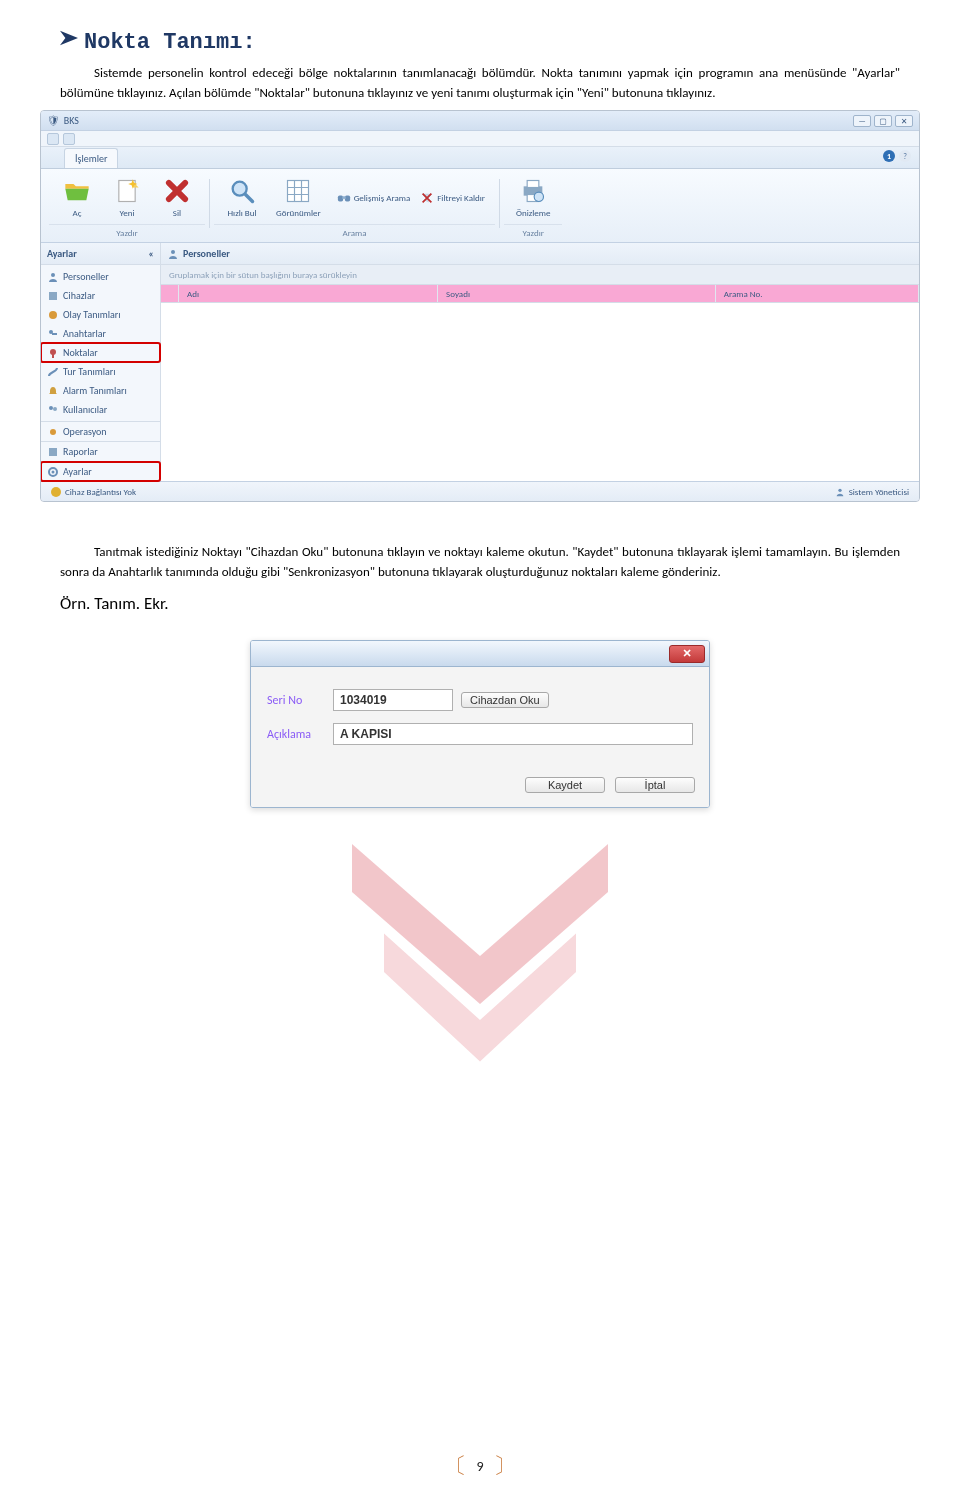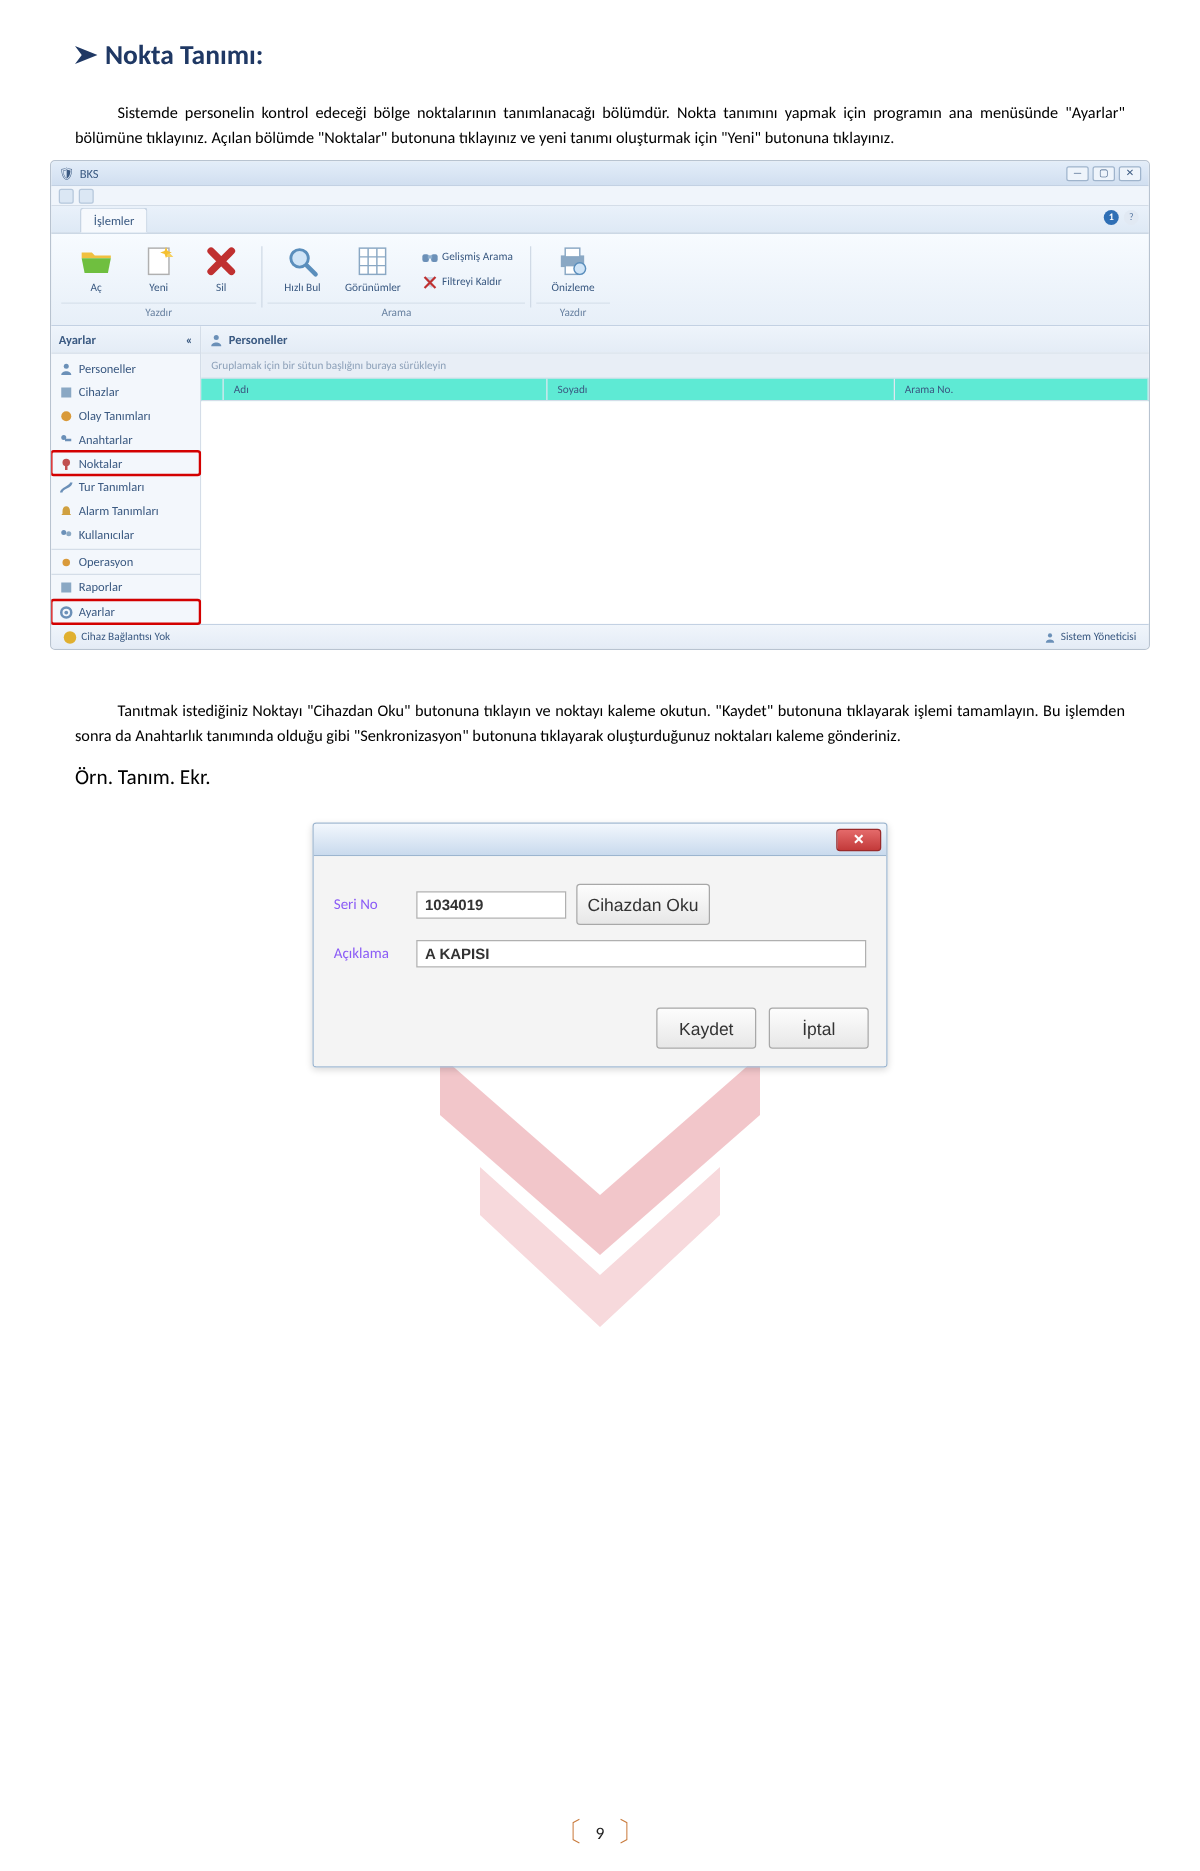--- a/index.html
+++ b/index.html
@@ -7,21 +7,21 @@
     font-family: "Calibri", Arial, sans-serif;
     background: #fff;
     color: #000;
     width: 960px;
     margin: 0 auto;
     position: relative;
     min-height: 1497px;
     padding-bottom: 60px;
   }
   .page-pad { padding: 30px 60px 0 60px; }
-  .heading-row { display: flex; align-items: center; gap: 6px; margin-bottom: 24px; }
+  .heading-row { display: flex; gap: 6px; margin-bottom: 8px; font-family: Liberation Mono, monospace; }
   .arrow-bullet { width: 18px; height: 16px; fill: #1f3864; }
   .heading { color: #1f3864; font-size: 22px; font-weight: bold; }
   .para { font-size: 13px; line-height: 1.5; text-align: justify; margin-bottom: 8px; text-indent: 34px; }
 
   
   .bks-window {
     margin: 8px 40px 0 40px;
     border: 1px solid #b8c3d0;
     background: linear-gradient(#f8fbff, #e9eff7);
     border-radius: 4px;
@@ -49,37 +49,37 @@
 
   .bks-ribbon { background:linear-gradient(#f7fbff,#e7eff8); border-bottom:1px solid #c3d1e3; padding:6px 8px 2px 8px; display:flex; gap:0;}
   .rib-group { display:flex; flex-direction:column; align-items:stretch; }
   .rib-group-buttons { display:flex; gap:6px; padding:0 6px;}
   .rib-sep { width:1px; background:#d0dae6; margin:4px 4px 12px 4px;}
   .rib-btn { display:flex; flex-direction:column; align-items:center; gap:2px; padding:2px 6px; min-width:44px;}
   .rib-btn .ico { width:28px; height:28px; }
   .rib-btn .lbl { font-size:9px; color:#3b5a82; white-space:nowrap;}
   .rib-btn-sm { display:flex; align-items:center; gap:3px; font-size:9px; color:#3b5a82; padding:2px 4px;}
   .rib-btn-sm .ico { width:14px; height:14px; }
-  .rib-right-stack { display:flex; flex-direction:column; gap:2px; justify-content:center;}
+  .rib-right-stack { display:flex; flex-direction:row; gap:2px; }
   .rib-group-label { text-align:center; font-size:9px; color:#6a83a2; border-top:1px solid #d8e1ec; margin-top:4px; padding:2px 0;}
 
   .bks-body { display:flex; background:#fbfcfe; height:238px; }
   .bks-side { width:120px; border-right:1px solid #d4dde8; background:#f3f7fc; display:flex; flex-direction:column; font-size:10px; color:#3b5a82;}
   .side-head { display:flex; justify-content:space-between; align-items:center; padding:4px 6px; border-bottom:1px solid #d4dde8; background:linear-gradient(#eef4fb,#e4ecf6); font-weight:bold;}
   .side-list { padding:2px 0; }
   .side-item { display:flex; align-items:center; gap:4px; padding:3px 6px; }
   .side-item .ico { width:12px; height:12px; flex-shrink:0;}
   .side-item.hl { outline:2px solid #d30000; outline-offset:-1px; border-radius:2px;}
   .side-spacer { flex:1; }
   .side-group { border-top:1px solid #d4dde8;}
 
   .bks-main { flex:1; display:flex; flex-direction:column;}
   .main-head { display:flex; align-items:center; gap:4px; padding:4px 6px; border-bottom:1px solid #d4dde8; background:linear-gradient(#eef4fb,#e4ecf6); font-size:10px; color:#3b5a82; font-weight:bold;}
   .grouparea { background:#e8eef6; color:#8ea2ba; font-size:9px; padding:4px 8px; border-bottom:1px solid #d4dde8;}
-  .grid-head { display:flex; font-size:9px; color:#3b5a82; background:#5eead4; border-bottom:1px solid #d4dde8;}
+  .grid-head { display:flex; font-size:9px; color:#3b5a82; background:#f9a8d4; border-bottom:1px solid #d4dde8;}
   .grid-head div { padding:3px 8px; border-right:1px solid #e0e7f0;}
   .grid-body { flex:1; background:#fff; }
 
   .bks-status { height:20px; border-top:1px solid #c3d1e3; background:linear-gradient(#f0f5fb,#e4ecf6); display:flex; align-items:center; justify-content:space-between; padding:0 10px; font-size:9px; color:#3b5a82;}
   .status-item { display:flex; align-items:center; gap:4px;}
   .status-dot { width:10px; height:10px; border-radius:50%; }
 
   
   .watermark {
     position:absolute;
@@ -96,21 +96,21 @@
   .dlg {
     width:460px; border:1px solid #9cb5cf; border-radius:3px; overflow:hidden;
     box-shadow:0 2px 6px rgba(0,0,0,.15);
   }
   .dlg-tb { height:26px; background:linear-gradient(#f2f7fd,#c9daed); border-bottom:1px solid #9cb5cf; display:flex; justify-content:flex-end; align-items:center; padding:0 4px;}
   .dlg-close { width:36px; height:18px; background:linear-gradient(#e46a6a,#c33a3a); border:1px solid #9a2a2a; border-radius:3px; color:#fff; display:flex; align-items:center; justify-content:center; font-size:11px; font-weight:bold;}
   .dlg-body { background:#f4f4f4; padding:22px 16px 10px 16px;}
   .form-row { display:flex; align-items:center; margin-bottom:12px; gap:8px;}
   .form-lbl { width:58px; font-size:12px; color:#8b5cf6; text-align:left;}
   .form-inp { height:22px; border:1px solid #b0b0b0; background:#fff; padding:0 6px; font-size:12px; color:#333; font-weight:bold;}
-  .btn { height:33px; border:1px solid #a8a8a8; background:linear-gradient(#fdfdfd,#e7e7e7); border-radius:3px; font-size:14px; color:#333; padding:0 8px; display:inline-flex; align-items:center; justify-content:center;}
+  .btn { height:16px; border:1px solid #a8a8a8; background:linear-gradient(#fdfdfd,#e7e7e7); border-radius:3px; font-size:11px; color:#333; padding:0 8px; display:inline-flex; align-items:center; justify-content:center;}
   .dlg-foot { display:flex; justify-content:flex-end; gap:10px; padding:10px 14px 14px; background:#f4f4f4;}
   .dlg-foot .btn { width:80px;}
 
   .page-foot {
     position:absolute; bottom:16px; left:0; right:0;
     display:flex; justify-content:center;
   }
   .page-num-box {
     display:flex; align-items:center; gap:0;
   }

